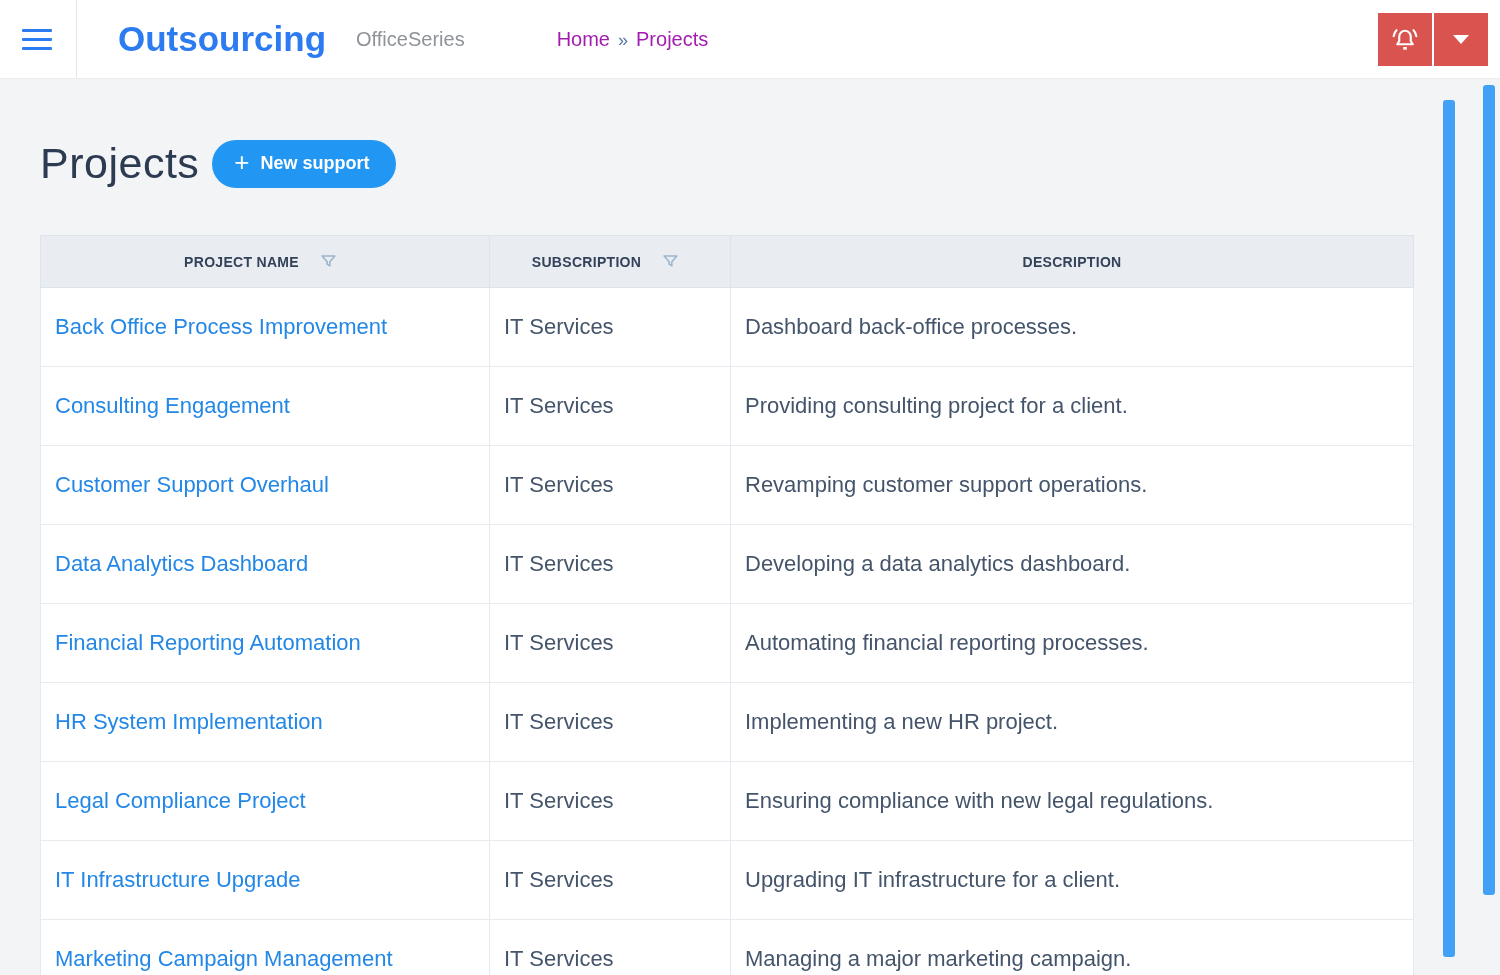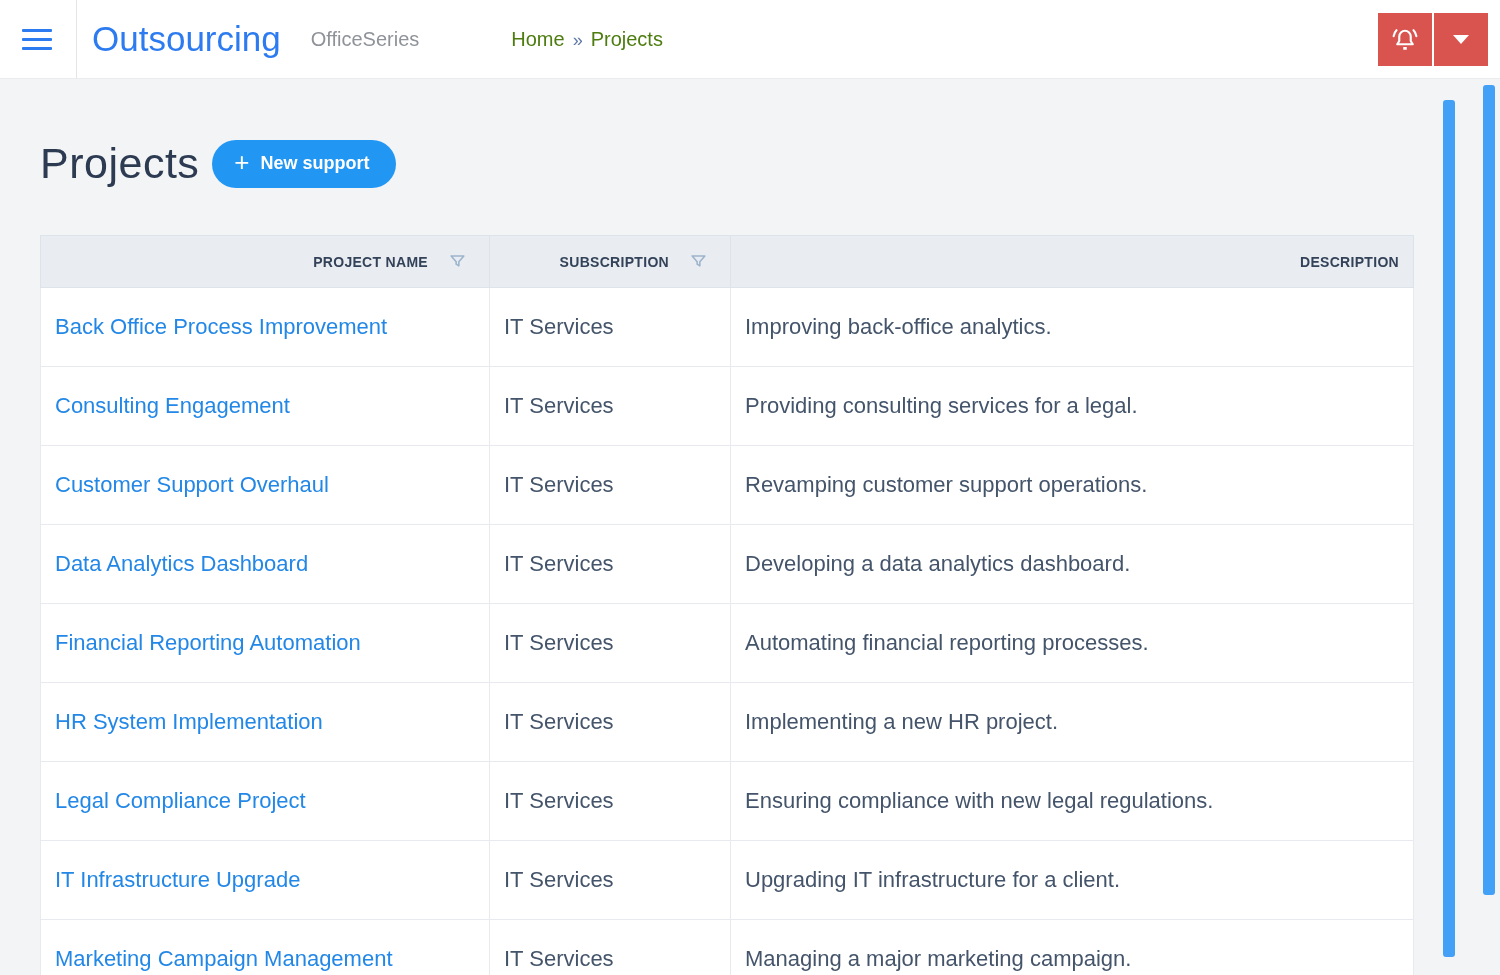--- a/index.html
+++ b/index.html
@@ -33,41 +33,41 @@
     gap: 6px;
   }
   .menu-btn .bar { width: 30px; height: 3px; background: #2d7bf0; border-radius: 1px; }
   .topbar-divider {
     position: absolute;
     left: 76px; top: 0;
     width: 1px; height: 78px;
     background: #e5e5e5;
   }
   .brand {
-    margin-left: 38px;
+    margin-left: 64px;
     font-size: 35px;
-    font-weight: 400;
+    font-weight: 700;
     color: #2d7bf0;
     cursor: pointer;
     white-space: nowrap;
   }
   .suite {
     margin-left: 30px;
     font-size: 20px;
     color: #8f9399;
     white-space: nowrap;
   }
   .breadcrumb {
     margin-left: 92px;
     display: flex;
     align-items: center;
     gap: 8px;
     font-size: 20px;
   }
-  .breadcrumb a { color: #4d7c0f; text-decoration: none; cursor: pointer; }
+  .breadcrumb a { color: #a21caf; text-decoration: none; cursor: pointer; }
   .crumb-sep { color: #5e79a8; font-size: 18px; padding-top: 2px; }
 
   .actions {
     margin-left: auto;
     margin-right: 12px;
     align-self: flex-start;
     margin-top: 13px;
     display: flex;
     gap: 2px;
   }
@@ -134,21 +134,21 @@
     background: #e9edf2;
     border: 1px solid #dde3ea;
     padding: 0 14px;
     text-align: left;
     font-size: 14px;
     font-weight: 700;
     letter-spacing: 0.3px;
     color: #334258;
     vertical-align: middle;
   }
-  .th-inner { display: flex; align-items: center; justify-content: flex-end; gap: 20px; }
+  .th-inner { display: flex; align-items: center; justify-content: center; gap: 20px; }
   .filter-icon { margin-right: 8px; cursor: pointer; flex: none; }
 
   tbody td {
     height: 79px;
     background: #ffffff;
     border: 1px solid #e7ebf0;
     padding: 0 14px;
     font-size: 22px;
     color: #44546a;
     vertical-align: middle;
@@ -243,26 +243,26 @@
           <span class="th-inner">
             <span>DESCRIPTION</span>
           </span>
         </th>
       </tr>
     </thead>
     <tbody>
       <tr>
         <td><a>Back Office Process Improvement</a></td>
         <td>IT Services</td>
-        <td>Improving back-office analytics.</td>
+        <td>Dashboard back-office processes.</td>
       </tr>
       <tr>
         <td><a>Consulting Engagement</a></td>
         <td>IT Services</td>
-        <td>Providing consulting services for a legal.</td>
+        <td>Providing consulting project for a client.</td>
       </tr>
       <tr>
         <td><a>Customer Support Overhaul</a></td>
         <td>IT Services</td>
         <td>Revamping customer support operations.</td>
       </tr>
       <tr>
         <td><a>Data Analytics Dashboard</a></td>
         <td>IT Services</td>
         <td>Developing a data analytics dashboard.</td>

